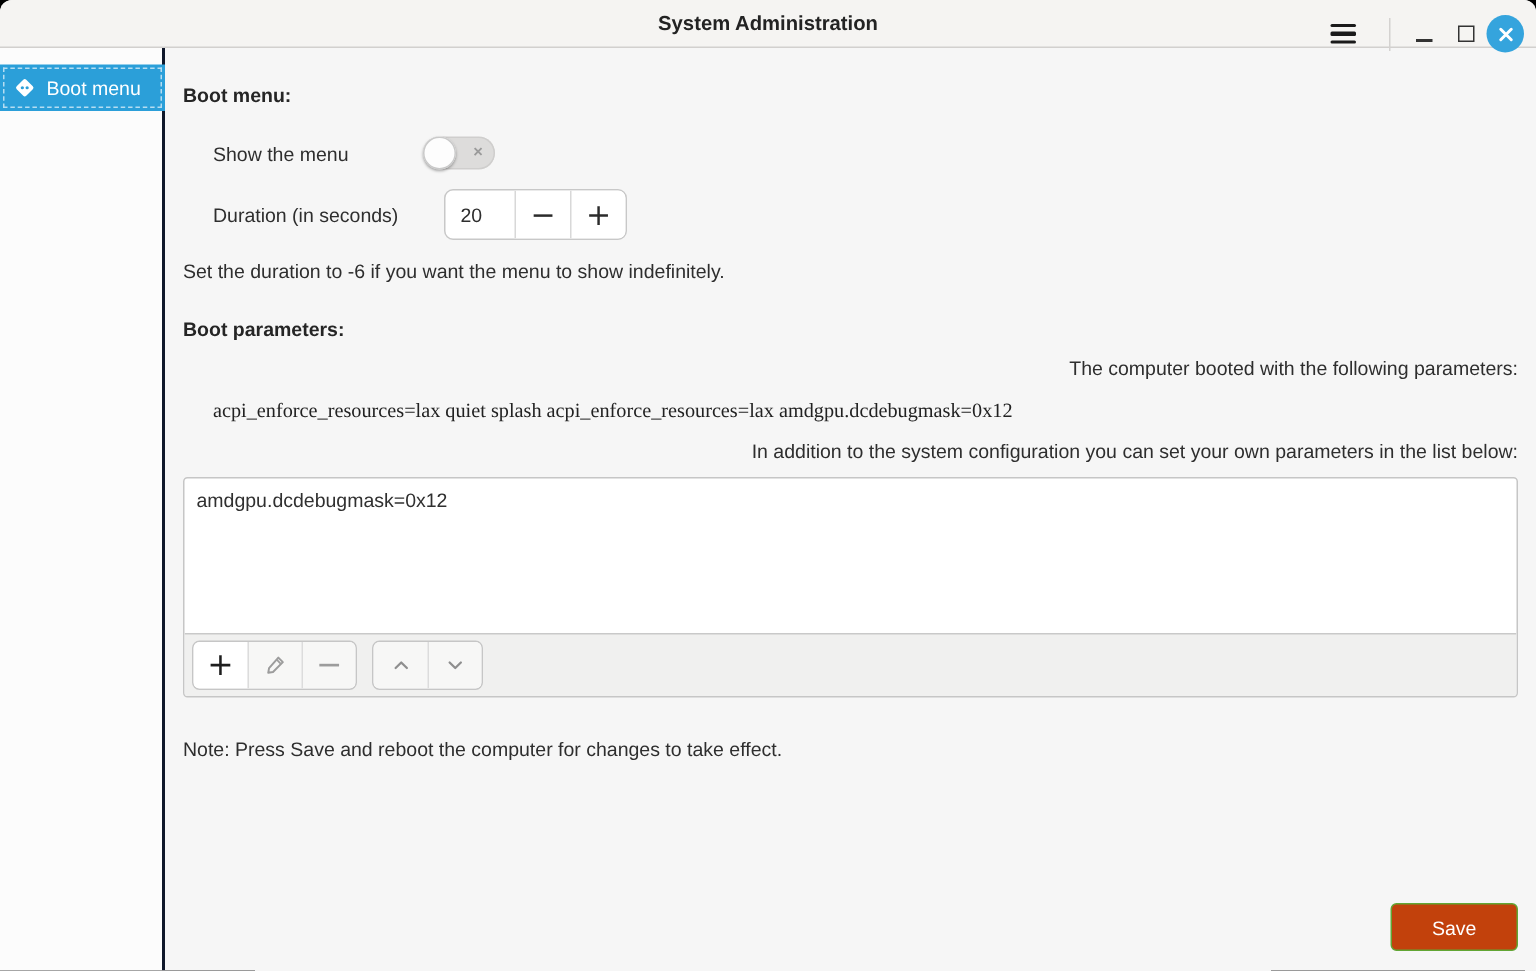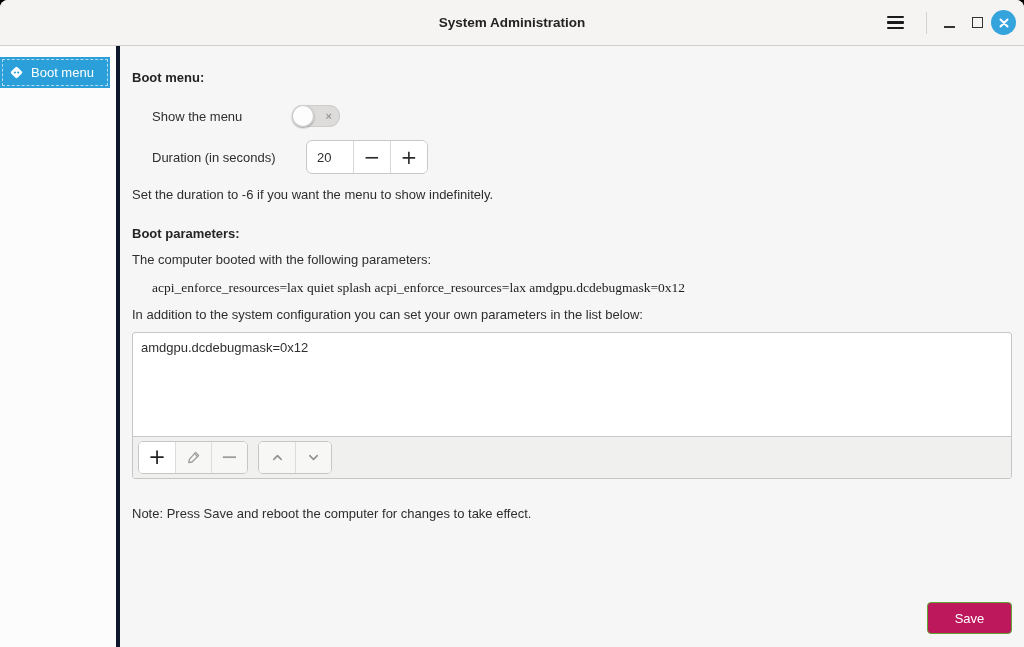--- a/index.html
+++ b/index.html
@@ -10,21 +10,21 @@
     width:1024px; height:647px;
     background:#f6f6f6;
     border-radius:8px 8px 0 0;
     overflow:hidden;
     display:flex; flex-direction:column;
   }
 
   
   .titlebar {
     flex:0 0 auto;
-    height:46px;
+    height:32px;
     background:#f5f4f2;
     border-bottom:1px solid #d2d0ce;
     position:relative;
     display:flex; align-items:center; justify-content:center;
   }
   .title { font-weight:bold; font-size:13.5px; color:#232323; }
   .tb-controls {
     position:absolute; right:8px; top:0; height:45px;
     display:flex; align-items:center;
   }
@@ -44,23 +44,23 @@
   .close-btn {
     width:25px; height:25px; border-radius:50%;
     border:none; cursor:pointer;
     display:flex; align-items:center; justify-content:center;
   }
 
   
   .main { flex:1; display:flex; min-height:0; }
 
   .sidebar {
-    flex:0 0 auto; width:120px;
+    flex:0 0 auto; width:110px;
     background:#fcfcfc;
-    border-right:4px solid #0f172a;
+    border-right:2px solid #0f172a;
     padding-top:11px;
   }
   .sidebar-item {
     height:31px; width:110px;
     display:flex; align-items:center; gap:7px;
     padding:0 8px 0 9px;
     font-size:13px; color:#fff;
     cursor:pointer;
     outline:1px dashed rgba(255,255,255,.65);
     outline-offset:-3px;
@@ -119,21 +119,21 @@
   }
   .spin-btn {
     width:37px; border:none; border-left:1px solid #d8d8d8;
     background:#fff; cursor:pointer;
     display:flex; align-items:center; justify-content:center;
     font-size:20px; color:#2b2b2b; line-height:1;
     font-family:"DejaVu Sans", sans-serif;
   }
 
   .hint  { margin-top:13px; }
-  .para  { margin-top:11px; }
+  .para  { margin-top:11px;text-align:right; }
   .mono  {
     margin:13px 0 0 20px;
     font-family:Liberation Serif, serif;
     font-size:13.5px; color:#222;
   }
 
   
   .frame {
     margin-top:10px;
     border:1px solid #c6c6c6; border-radius:3px;
@@ -161,21 +161,21 @@
     font-family:"DejaVu Sans", sans-serif;
   }
   .tb-btn:first-child { border-left:none; }
   .tb-btn.disabled { background:#f7f7f6; color:#9c9c9c; }
 
   .note { margin-top:27px; }
 
   .save-btn {
     position:absolute; right:12px; bottom:13px;
     min-width:85px; height:32px; padding:0 18px;
-    background:#be185d; border:1px solid #61a634; border-radius:4px;
+    background:#c2410c; border:1px solid #61a634; border-radius:4px;
     color:#fff; font-size:13px; font-family:"Liberation Sans", sans-serif;
     cursor:pointer;
     display:flex; align-items:center; justify-content:center;
   }
 </style>
 </head>
 <body>
 
 <div class="window">
 

